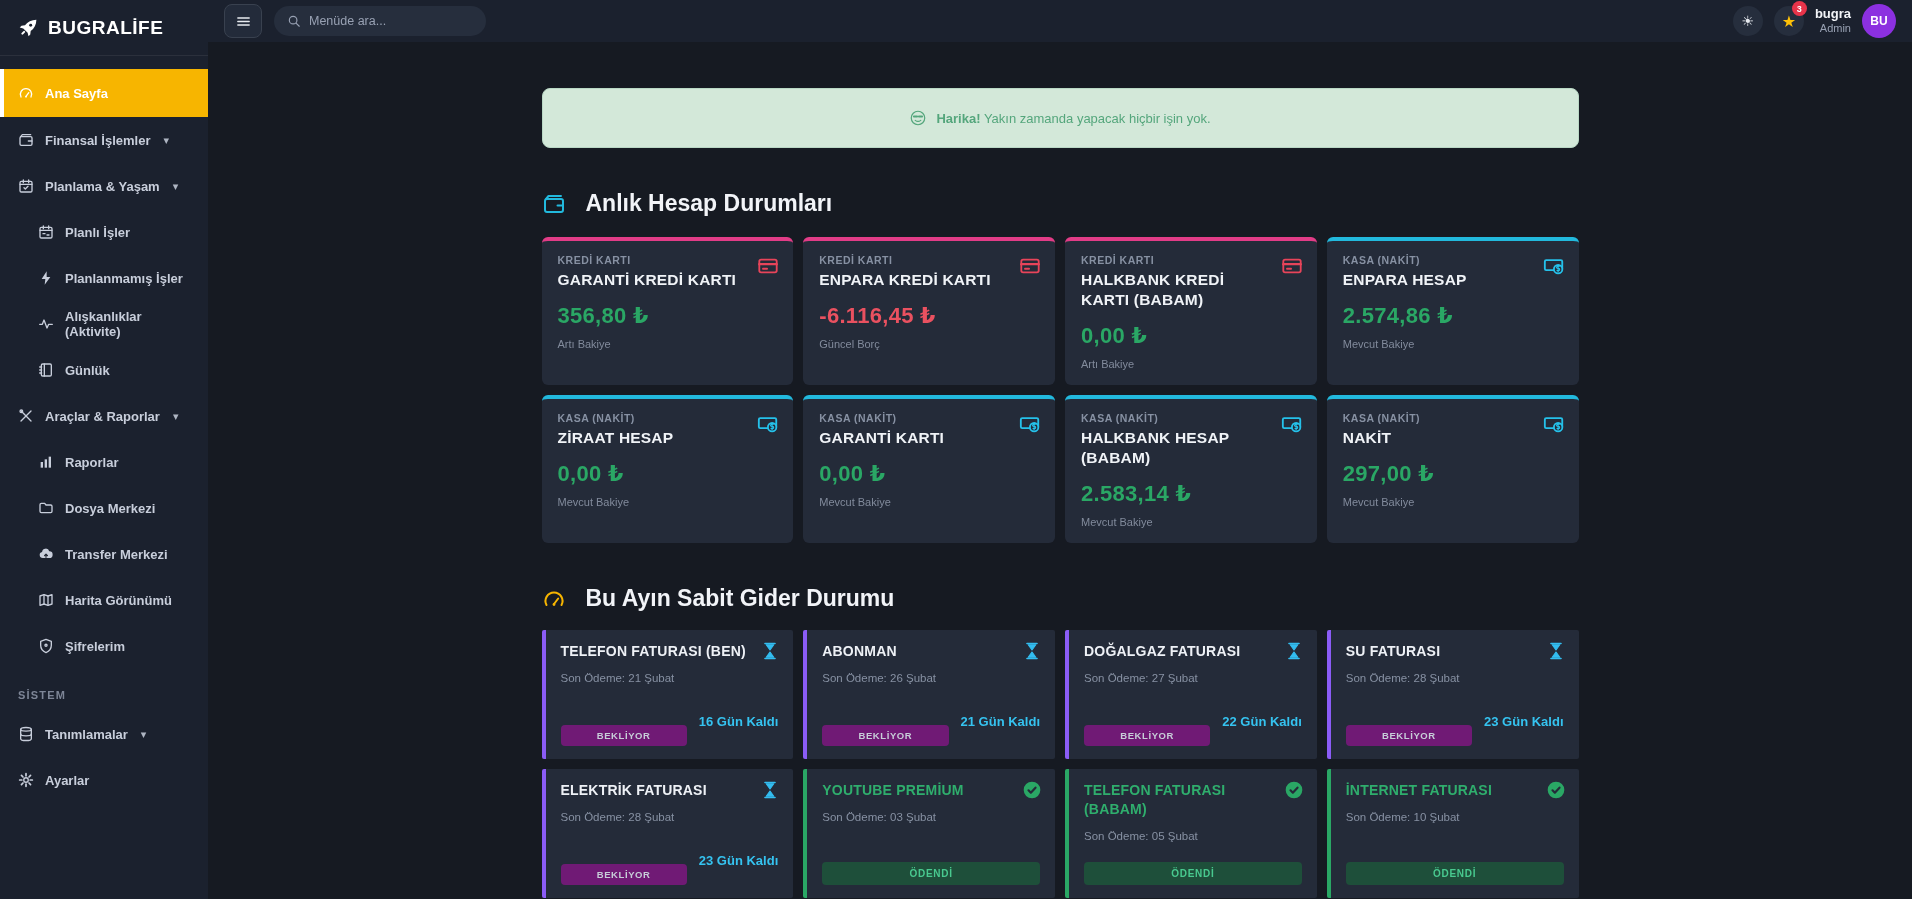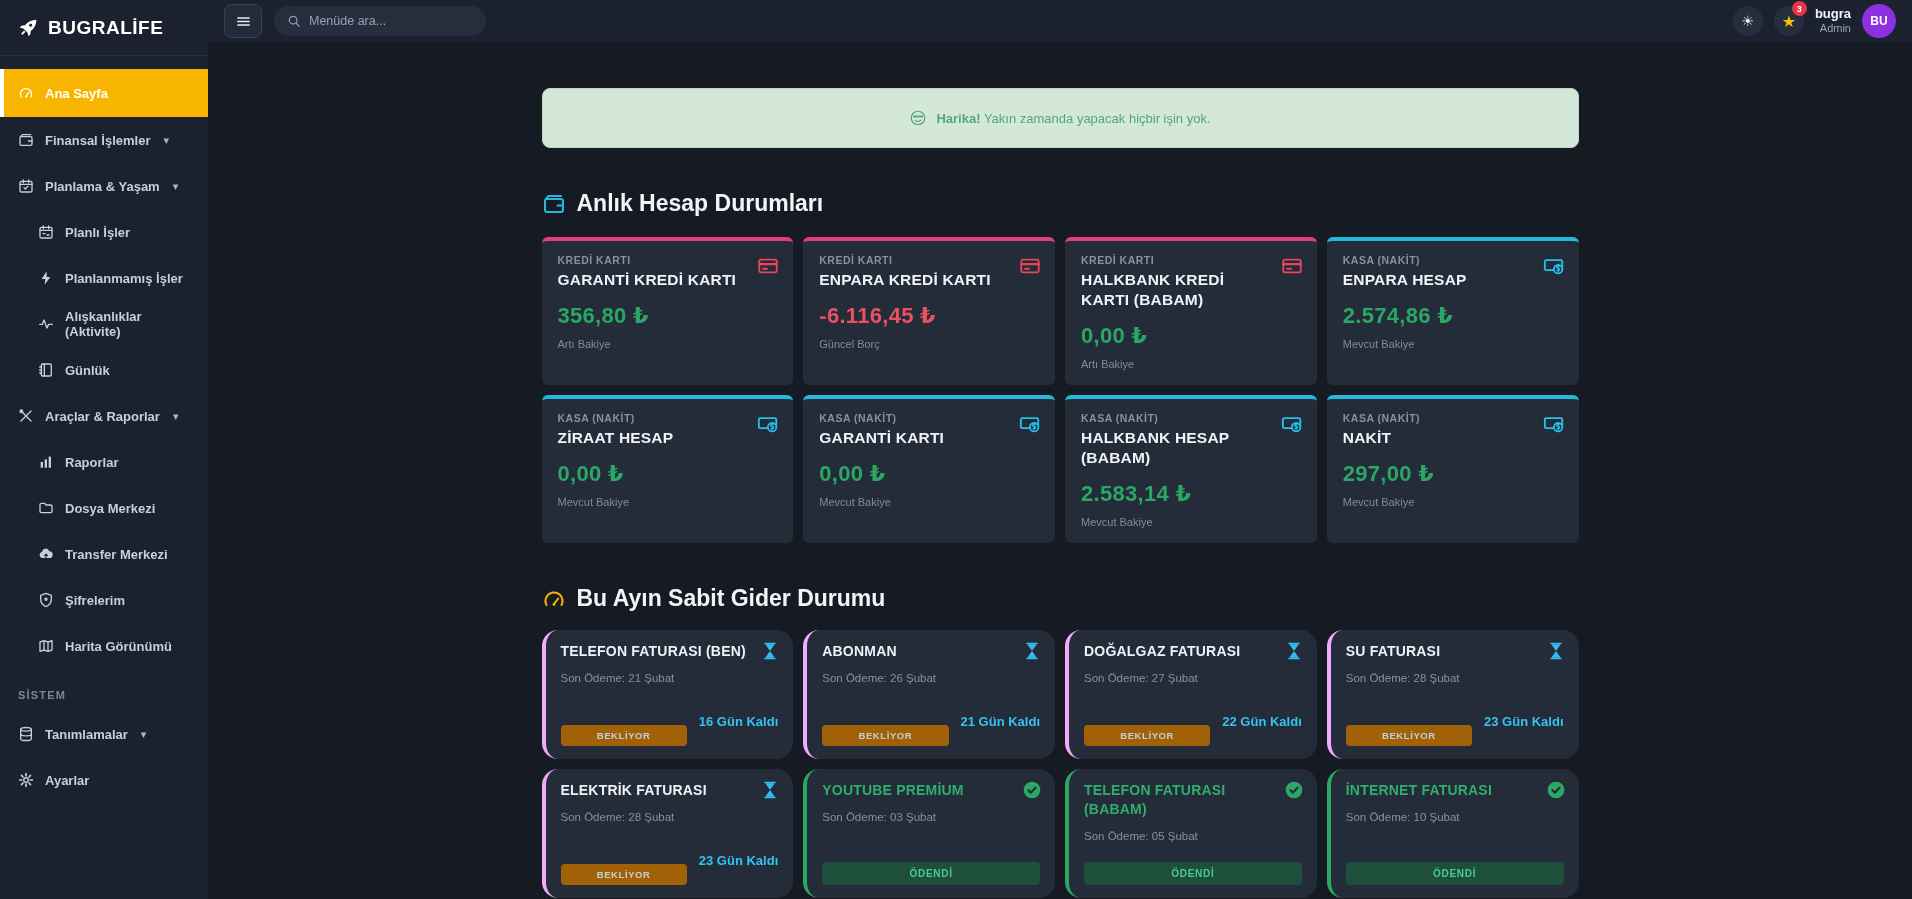--- a/index.html
+++ b/index.html
@@ -49,21 +49,21 @@
 
   
   .main { position:absolute; left:208px; top:42px; width:1704px; height:857px; background:#161a22; overflow:hidden; }
   .container { width:1037px; margin:0 auto; }
 
   .alert { margin-top:46px; height:60px; background:#d3e8d9; border:1px solid #b9d8c5; border-radius:8px;
     display:flex; align-items:center; justify-content:center; gap:9px; color:#54a67c; font-size:13px; }
   .alert .ic { font-size:18px; stroke-width:1.6; }
   .alert b { font-weight:bold; }
 
-  .sec-head { margin-top:42px; display:flex; align-items:center; gap:11px;
+  .sec-head { margin-top:42px; display:flex; align-items:center; gap:20px;
     color:#f2f4f8; font-size:23px; font-weight:bold; }
   .sec-head .ic { font-size:24px; }
   .sec-head.h-accounts .ic { color:#22b9dd; }
   .sec-head.h-expenses .ic { color:#f7b500; }
 
   .grid { margin-top:20px; display:grid; grid-template-columns:repeat(4,1fr); gap:10px; }
 
   
   .acard { background:#242b39; border-radius:6px; border-top:4px solid #e23c87;
     padding:13px 16px; position:relative; height:148px; }
@@ -72,31 +72,31 @@
   .atitle { margin-top:4px; font-size:15.5px; font-weight:bold; color:#f0f3f7;
     line-height:1.3; padding-right:30px; letter-spacing:.2px; }
   .aicon { position:absolute; top:14px; right:14px; font-size:22px; color:#e8445a; }
   .t-cash .aicon { color:#25c1ea; }
   .avalue { margin-top:13px; font-size:22px; font-weight:bold; color:#2aa765; letter-spacing:.3px; }
   .avalue.neg { color:#ea5160; }
   .asub { margin-top:9px; font-size:11px; color:#828b9c; }
 
   
   .egrid { margin-top:18px; }
-  .ecard { background:#242b39; border-radius:16px; border-left:4px solid #f0abfc;
+  .ecard { background:#242b39; border-radius:2px; border-left:4px solid #8b5cf6;
     padding:12px 15px 13px; position:relative; min-height:104px; display:flex; flex-direction:column; }
   .ecard.paid { border-left-color:#2aa765; }
   .etitle { font-size:14px; font-weight:bold; color:#eef1f6; letter-spacing:.2px;
     line-height:1.35; padding-right:30px; }
   .ecard.paid .etitle { color:#2fae6d; }
   .eicon { position:absolute; top:11px; right:13px; font-size:20px; color:#33bdf0; }
   .ecard.paid .eicon { color:#2aa765; }
   .edate { margin-top:11px; font-size:11.5px; color:#8791a3; }
   .efoot { margin-top:auto; padding-top:13px; display:flex; align-items:center; gap:12px; }
-  .pill { flex:1; background:#a16207; color:#c7cdd8; font-size:9.5px; font-weight:bold;
+  .pill { flex:1; background:#701a75; color:#c7cdd8; font-size:9.5px; font-weight:bold;
     letter-spacing:.6px; text-align:center; border-radius:4px; padding:5px 0;margin-top:28px; }
   .days { color:#35c3f0; font-size:13px; font-weight:bold; white-space:nowrap; }
   .paidbadge { width:100%; background:#1e4f3a; color:#49c98f; font-size:10px; font-weight:bold;
     letter-spacing:.7px; text-align:center; border-radius:4px; padding:6px 0; }
   .sliver-row { margin-top:8px; display:grid; grid-template-columns:repeat(4,1fr); gap:10px; }
   .sliver { height:40px; }
 </style>
 </head>
 <body>
 
@@ -274,29 +274,29 @@
       <span>Dosya Merkezi</span>
     </div>
     <div class="nav-item child">
       <svg class="ic">
           <use href="#i-cloud"></use>
         </svg>
       <span>Transfer Merkezi</span>
     </div>
     <div class="nav-item child">
       <svg class="ic">
+          <use href="#i-map"></use>
+        </svg>
+      <span>Harita Görünümü</span>
+    </div>
+    <div class="nav-item child">
+      <svg class="ic">
           <use href="#i-shield"></use>
         </svg>
       <span>Şifrelerim</span>
-    </div>
-    <div class="nav-item child">
-      <svg class="ic">
-          <use href="#i-map"></use>
-        </svg>
-      <span>Harita Görünümü</span>
     </div>
     <div class="sec-label">SİSTEM</div>
     <div class="nav-item">
       <svg class="ic">
           <use href="#i-db"></use>
         </svg>
       <span>Tanımlamalar</span>
       <span class="caret">▾</span>
     </div>
     <div class="nav-item">

